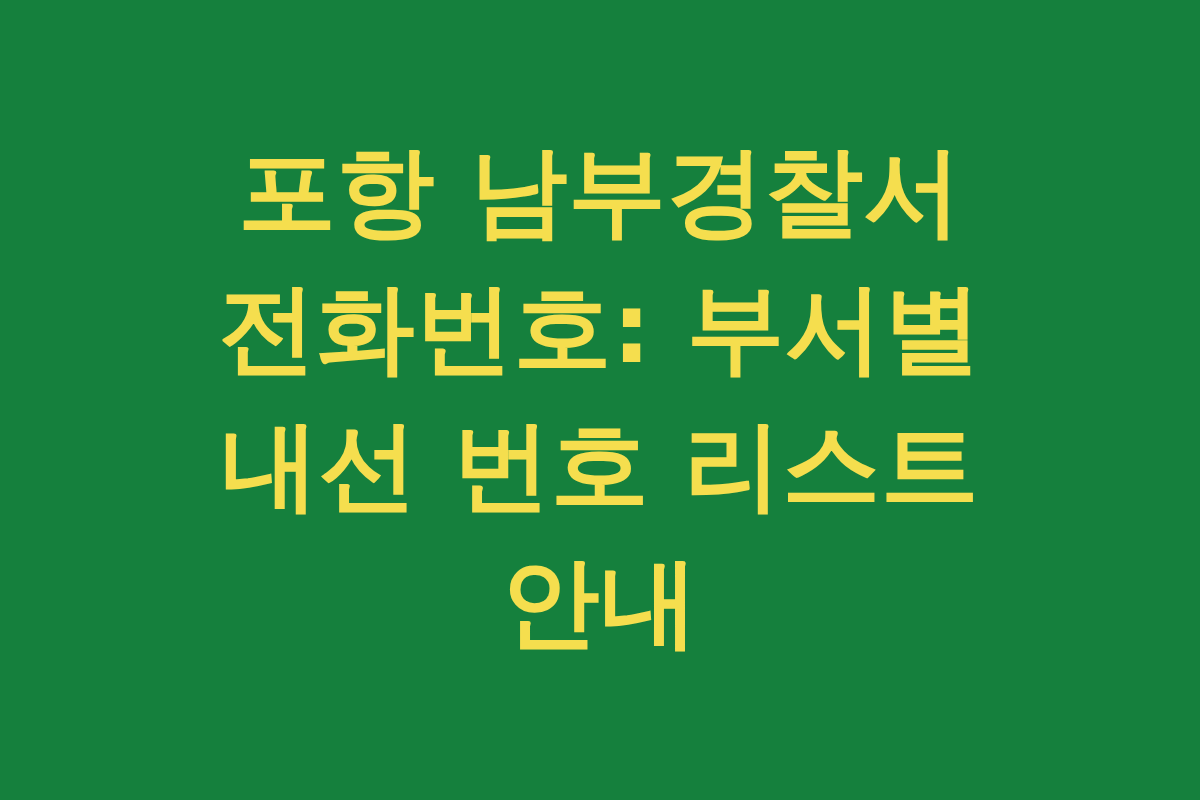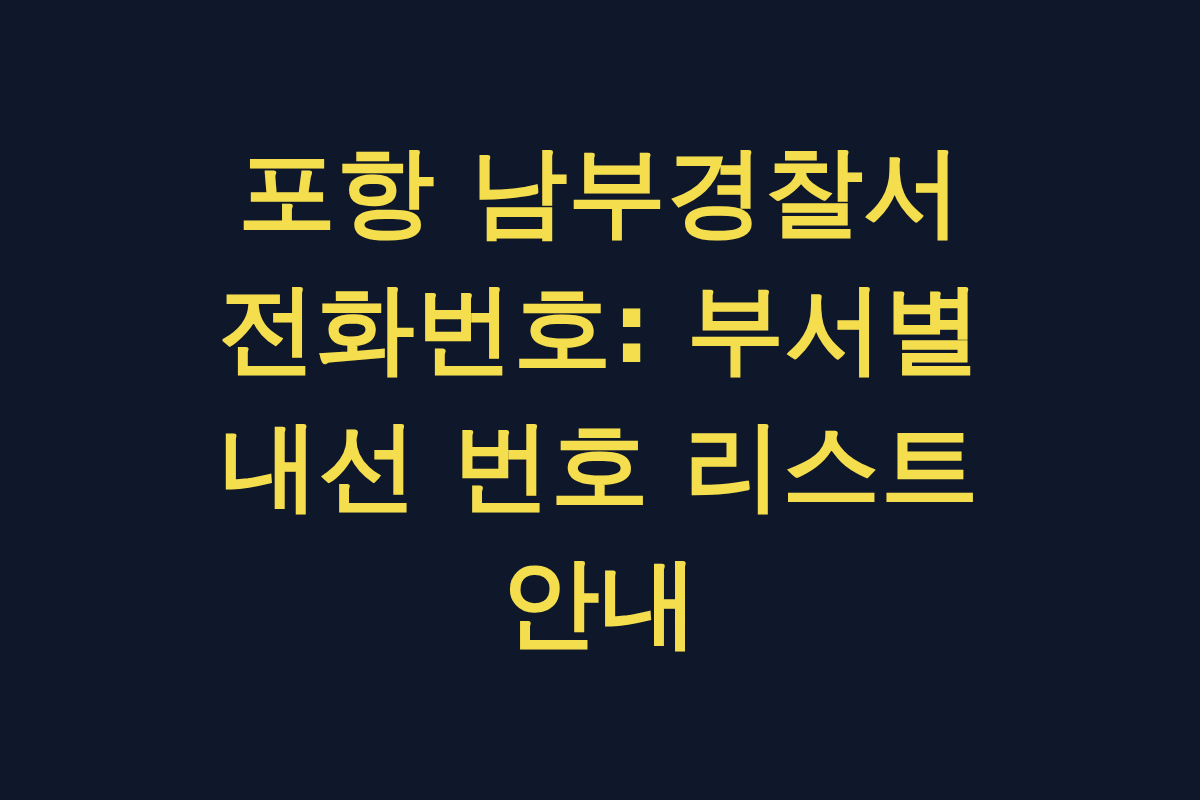--- a/index.html
+++ b/index.html
@@ -47,21 +47,21 @@
     font-weight: 700;
     letter-spacing: 0.5px;
     word-break: keep-all;
     overflow-wrap: break-word;
     text-rendering: optimizeLegibility;
   }
 </style>
 </head>
 <body>
 
-<div id="thumbnail-card" style="background: #0f172a;">
+<div id="thumbnail-card" style="background: #15803d;">
 
   <div id="headline-block" style="text-align: center;">
 
     <h1 id="headline-text" style="color: rgb(245, 222, 78); font-size: 98px; line-height: 137px;">포항 남부경찰서 전화번호: 부서별 내선 번호 리스트 안내</h1>
 
   </div>
 
 </div>
 
 </body></html>

